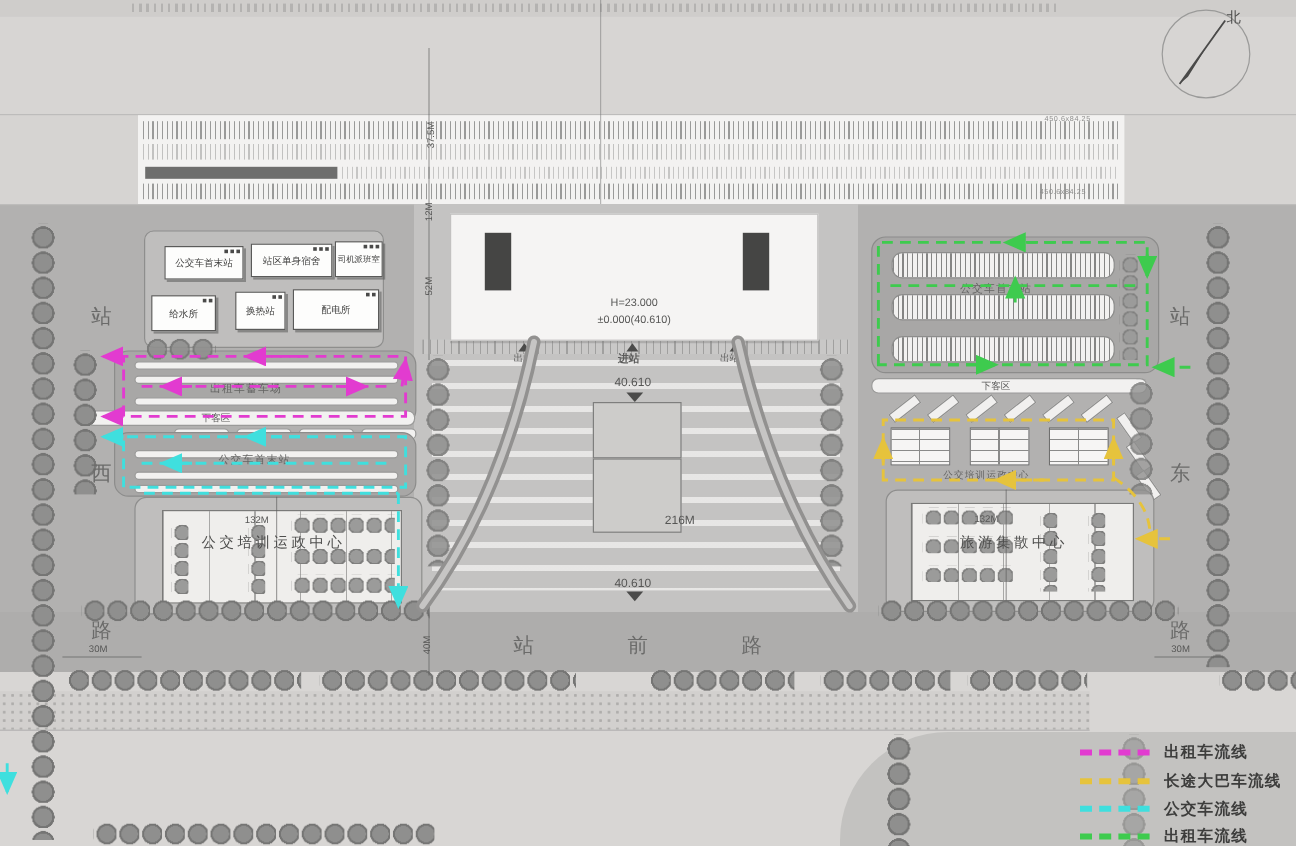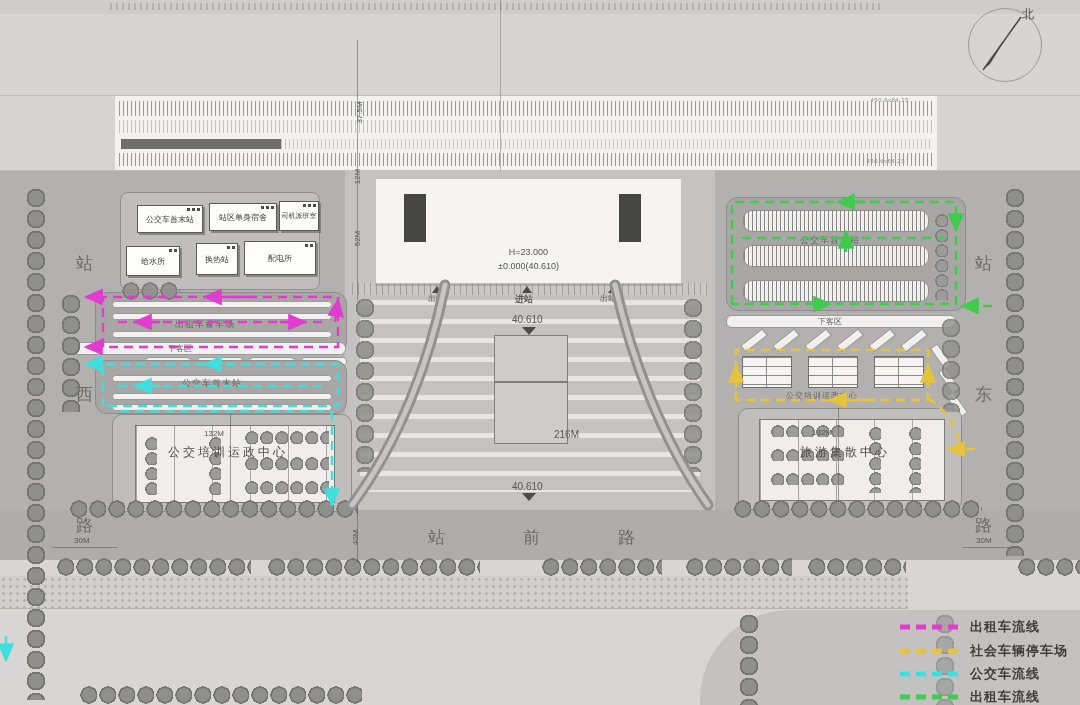--- a/index.html
+++ b/index.html
@@ -371,21 +371,21 @@
     <div class="legend-row" style="left:898px;top:618px;">
       <svg width="62" height="8">
         <line x1="2" y1="4" x2="60" y2="4" stroke-width="5" stroke-dasharray="10 6" stroke="#e23bd0"></line>
       </svg>
       <span class="legend-label">出租车流线</span>
     </div>
     <div class="legend-row" style="left:898px;top:642px;">
       <svg width="62" height="8">
         <line x1="2" y1="4" x2="60" y2="4" stroke-width="5" stroke-dasharray="10 6" stroke="#e6c33c"></line>
       </svg>
-      <span class="legend-label">社会车辆停车场</span>
+      <span class="legend-label">长途大巴车流线</span>
     </div>
     <div class="legend-row" style="left:898px;top:665px;">
       <svg width="62" height="8">
         <line x1="2" y1="4" x2="60" y2="4" stroke-width="5" stroke-dasharray="10 6" stroke="#3fdfde"></line>
       </svg>
       <span class="legend-label">公交车流线</span>
     </div>
     <div class="legend-row" style="left:898px;top:688px;">
       <svg width="62" height="8">
         <line x1="2" y1="4" x2="60" y2="4" stroke-width="5" stroke-dasharray="10 6" stroke="#3ecb4e"></line>

